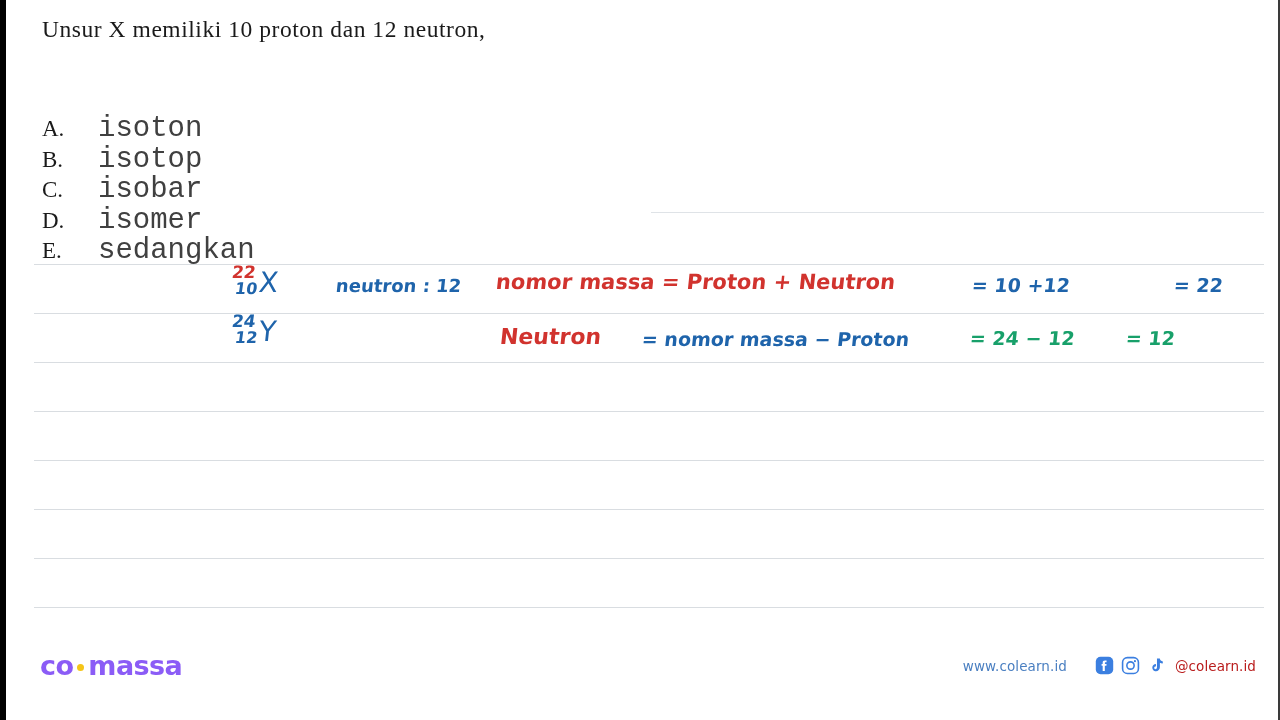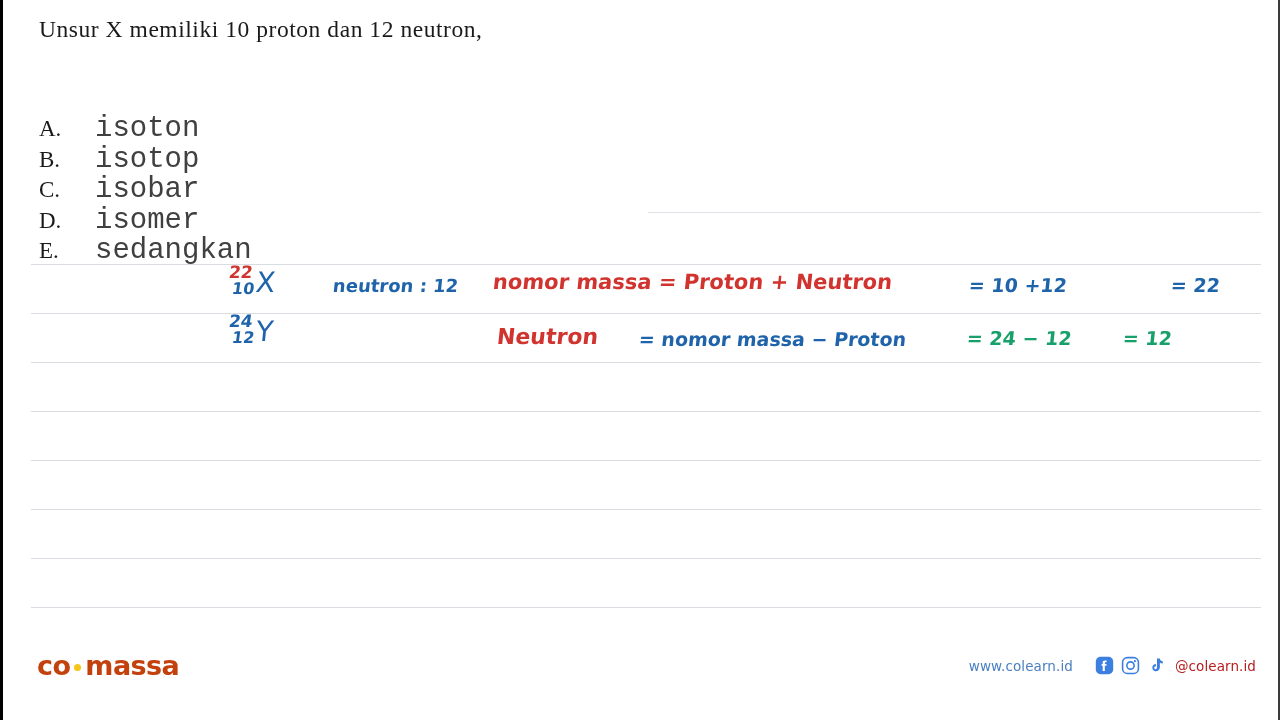--- a/index.html
+++ b/index.html
@@ -13,21 +13,21 @@
     height: 720px;
     position: relative;
     overflow: hidden;
     font-family: "Liberation Serif", serif;
     background: #ffffff;
   }
   #page {
     position: absolute;
     inset: 0;
     background: #ffffff;
-    border-left: 3px solid #000000;
+    border-left: 6px solid #000000;
     border-right: 2px solid #3a3a3a;
     box-sizing: border-box;
   }
 
   
   .question-block {
     position: absolute;
     left: 36px;
     top: 14px;
     width: 610px;
@@ -132,21 +132,21 @@
     bottom: 0;
     height: 78px;
   }
   .logo {
     position: absolute;
     left: 34px;
     top: 8px;
     font-family: "DejaVu Sans", sans-serif;
     font-weight: 700;
     font-size: 27px;
-    color: #c2410c;
+    color: #8b5cf6;
     letter-spacing: -0.6px;
     display: flex;
     align-items: center;
   }
   .logo-dot {
     display: inline-block;
     width: 7px;
     height: 7px;
     border-radius: 50%;
     background: #f5c518;
@@ -159,21 +159,21 @@
     right: 22px;
     top: 14px;
     display: flex;
     align-items: center;
     gap: 0;
   }
   .footer-url {
     font-family: "DejaVu Sans", sans-serif;
     font-size: 13.5px;
     color: #4a7fc1;
-    margin-right: 22px;
+    margin-right: 28px;
     letter-spacing: 0.1px;
   }
   .social {
     display: flex;
     align-items: center;
     gap: 7px;
   }
   .ic {
     width: 19px;
     height: 19px;

